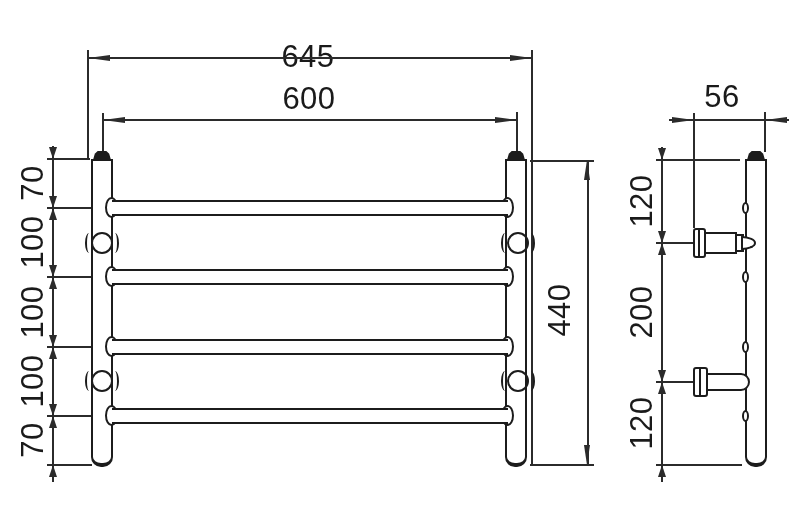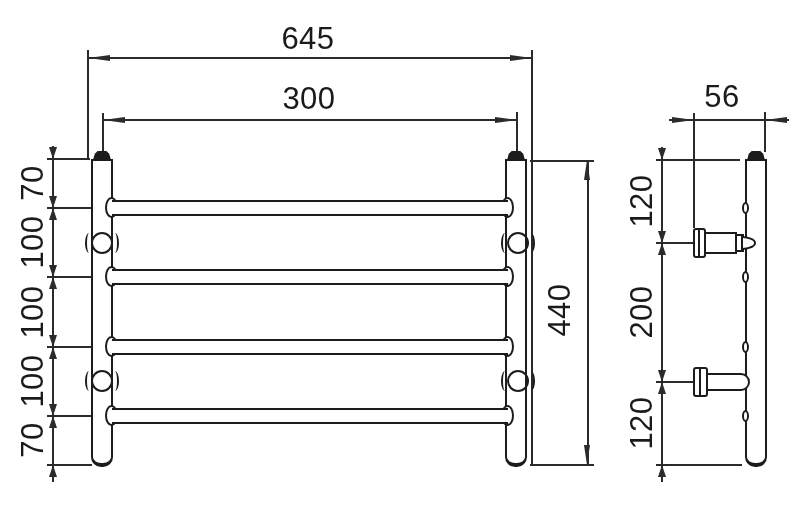--- a/index.html
+++ b/index.html
@@ -34,30 +34,30 @@
   .parenR{position:absolute;width:8px;height:20px;border-right:2px solid #1c1c1c;border-radius:50%;box-sizing:border-box;}
   .barend{border-radius:50%;}
   .innerline{position:absolute;background:#1c1c1c;width:1.5px;}
 </style>
 </head>
 <body>
 
 <div class="canvas">
 
   <div>
-    <div class="dtxt" style="left:308px;top:38px;">645</div>
+    <div class="dtxt" style="left:308px;top:56px;">645</div>
     <div class="dl dl-h" style="left:88px;top:57px;width:444px;"></div>
     <div class="ar ar-l" style="left:88px;top:55px;"></div>
     <div class="ar ar-r" style="left:510px;top:55px;"></div>
     <div class="dl dl-v" style="left:87px;top:50px;height:110px;"></div>
     <div class="dl dl-v" style="left:531px;top:50px;height:415px;"></div>
   </div>
 
   <div>
-    <div class="dtxt" style="left:309px;top:98px;">300</div>
+    <div class="dtxt" style="left:309px;top:98px;">600</div>
     <div class="dl dl-h" style="left:103px;top:119px;width:414px;"></div>
     <div class="ar ar-l" style="left:103px;top:117px;"></div>
     <div class="ar ar-r" style="left:495px;top:117px;"></div>
     <div class="dl dl-v" style="left:102px;top:113px;height:44px;"></div>
     <div class="dl dl-v" style="left:516px;top:112px;height:41px;"></div>
   </div>
 
   <div>
     <div class="dtxt" style="left:722px;top:96px;">56</div>
     <div class="dl dl-h" style="left:669px;top:119px;width:120px;"></div>

